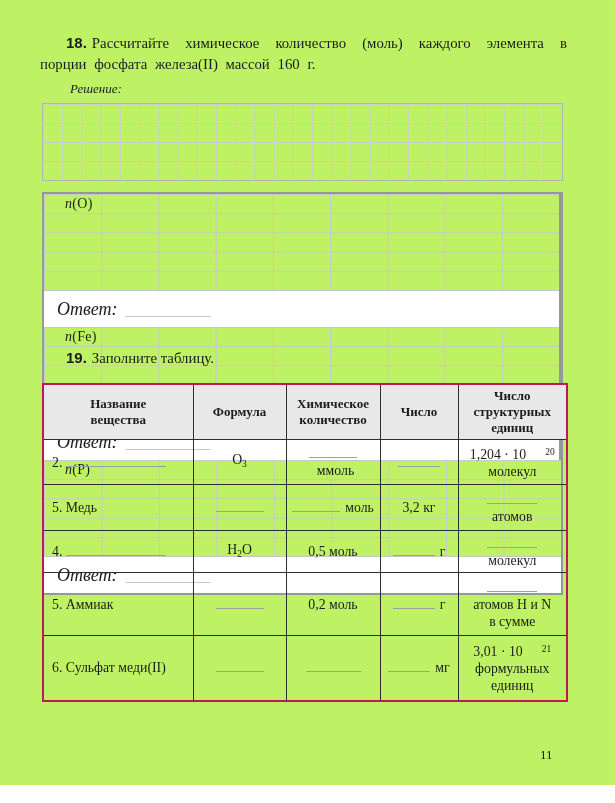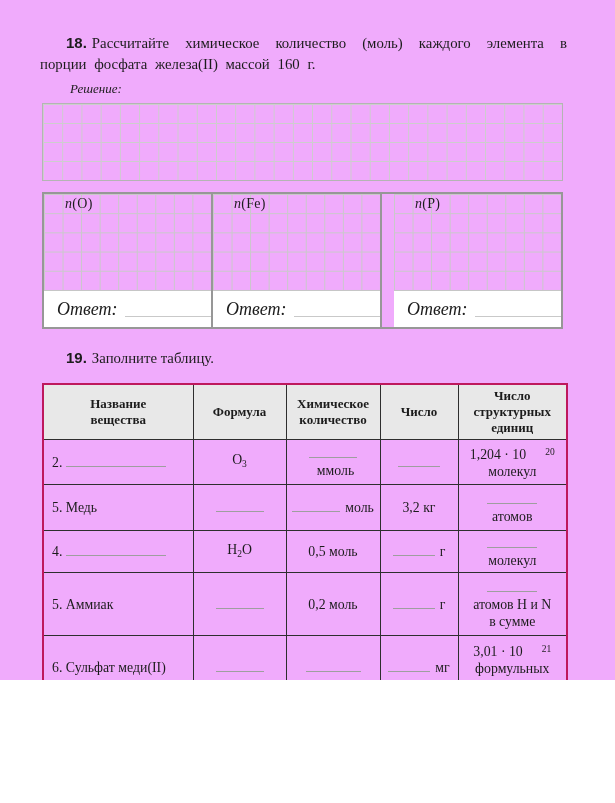--- a/index.html
+++ b/index.html
@@ -4,22 +4,22 @@
 <style>
   * { margin:0; padding:0; box-sizing:border-box; }
   html,body { background:#ffffff; }
   body {
     font-family: "Liberation Serif", "DejaVu Serif", serif;
     color:#1c1c1c;
     -webkit-font-smoothing: antialiased;
   }
   .page {
     position:relative;
-    width:615px; height:680px;
-    background:#f0abfc;
+    width:615px; height:785px;
+    background:#bef264;
     overflow:hidden;
   }
 
   
   .task-para {
     position:absolute; left:40px; top:32px; width:527px;
     font-size:14.8px; line-height:21px;
     text-align:justify; word-spacing:4px;
   }
   .task-num {
@@ -41,23 +41,24 @@
       linear-gradient(to right, #cdcdcd 1px, transparent 1px),
       linear-gradient(to bottom, #cdcdcd 1px, transparent 1px);
     background-size: calc(100%/27) 19px;
   }
 
   .grid2 {
     position:absolute; left:42px; top:192px;
     width:521px;
     border:2px solid #979797;
     display:flex;
+    flex-direction:column;
   }
   .g2sec { flex:1 1 0; border-right:2px solid #979797; }
-  .g2sec:last-child { border-right:none;padding-left:12px; }
+  .g2sec:last-child { border-right:none; }
   .g2cells {
     position:relative; height:96px;
     background-image:
       linear-gradient(to right, #c9c9c9 1px, transparent 1px),
       linear-gradient(to bottom, #c9c9c9 1px, transparent 1px);
     background-size: calc(100%/9) 19.2px;
   }
   .qlabel {
     position:absolute; left:21px; top:1px;
     font-size:14px; line-height:18px; letter-spacing:0.3px;

